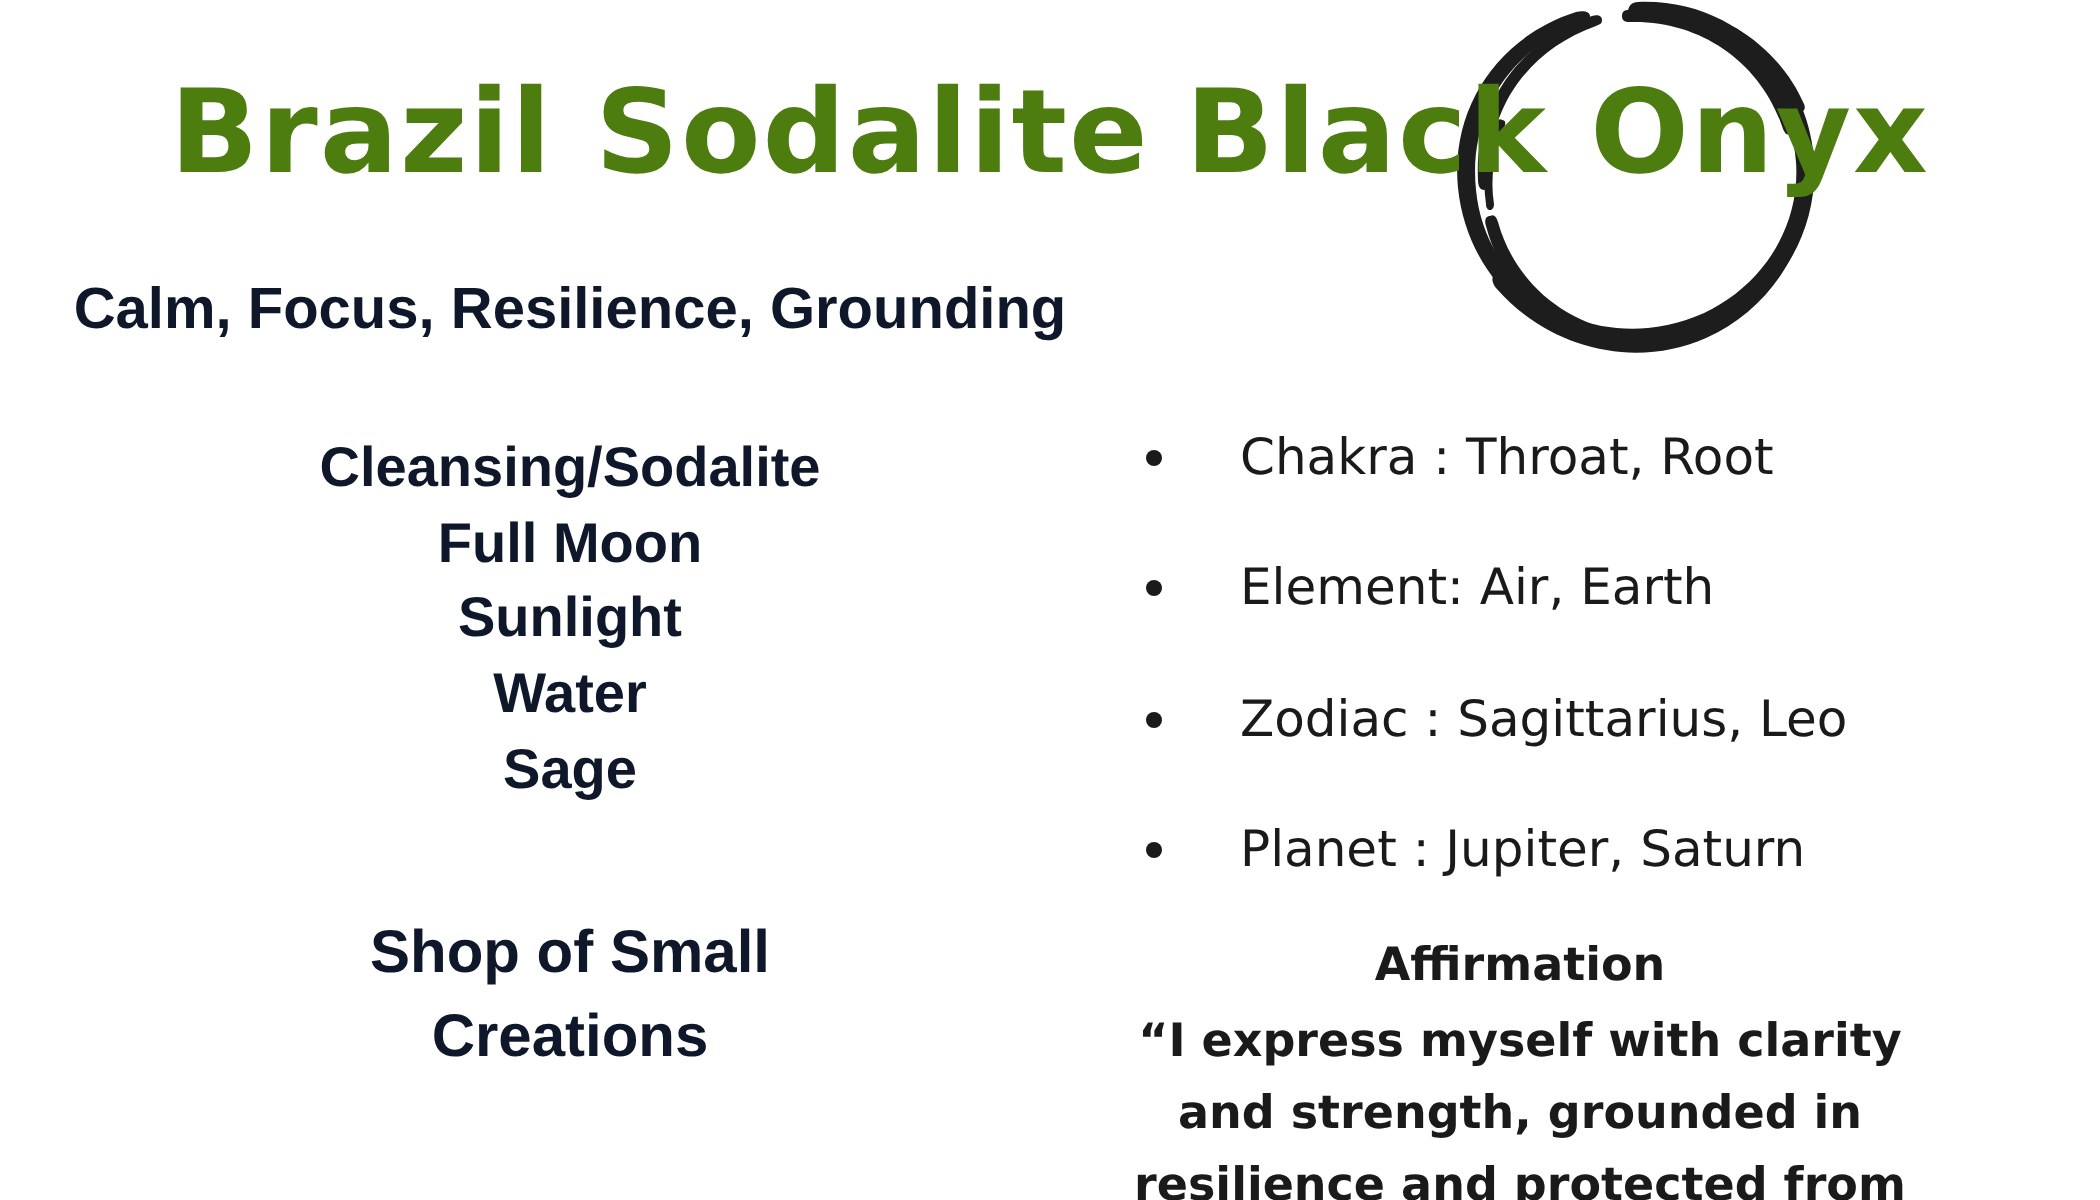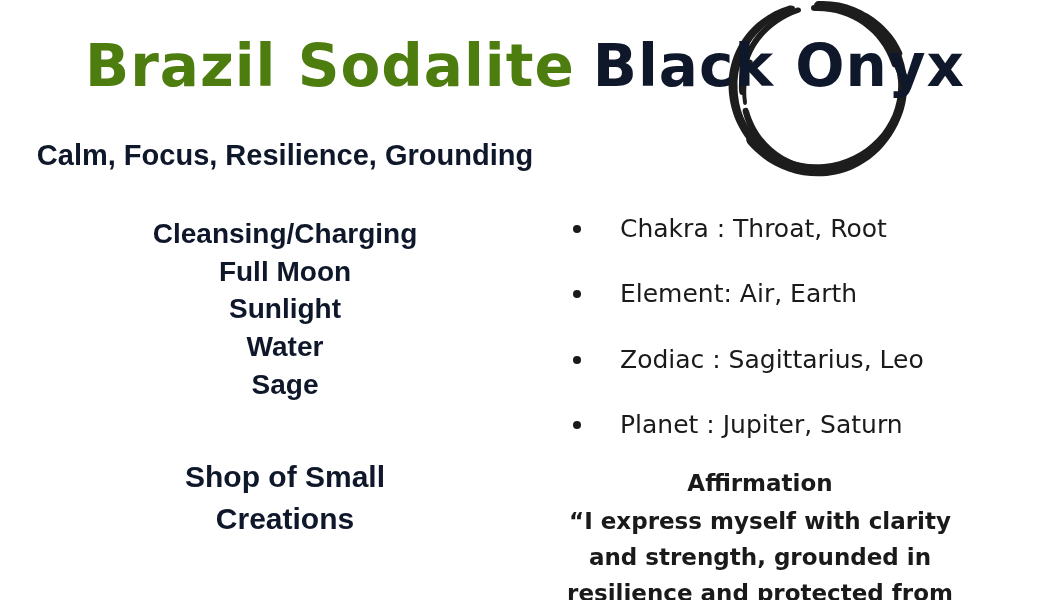--- a/index.html
+++ b/index.html
@@ -33,21 +33,21 @@
     z-index: 3;
   }
   .title-word {
     font-family: "DejaVu Sans", sans-serif;
     font-size: 58px;
     font-weight: bold;
     letter-spacing: 1px;
     line-height: 1.05;
   }
   .title-blue { color: #4d7c0f; }
-  .title-black { color: #0f172a; }
+  .title-black { color: #4d7c0f; }
   .title-gap { display: inline-block; width: 18px; }
 
   
   #enso {
     position: absolute;
     left: 718px;
     top: -6px;
     width: 200px;
     height: 190px;
     z-index: 1;
@@ -223,21 +223,21 @@
 
   <div class="title-row">
     <span class="title-word title-blue">Brazil Sodalite</span><span class="title-gap"></span><span class="title-word title-black">Black Onyx</span>
   </div>
 
   <div id="left-col">
 
     <p id="properties-line">Calm, Focus, Resilience, Grounding</p>
 
     <div id="cleansing-block">
-      <p class="cleansing-head">Cleansing/Charging</p>
+      <p class="cleansing-head">Cleansing/Sodalite</p>
       <p class="cleansing-item">Full Moon</p>
       <p class="cleansing-item">Sunlight</p>
       <p class="cleansing-item">Water</p>
       <p class="cleansing-item">Sage</p>
     </div>
 
     <div id="shop-block">
       <p class="shop-line">Shop of Small</p>
       <p class="shop-line">Creations</p>
     </div>

